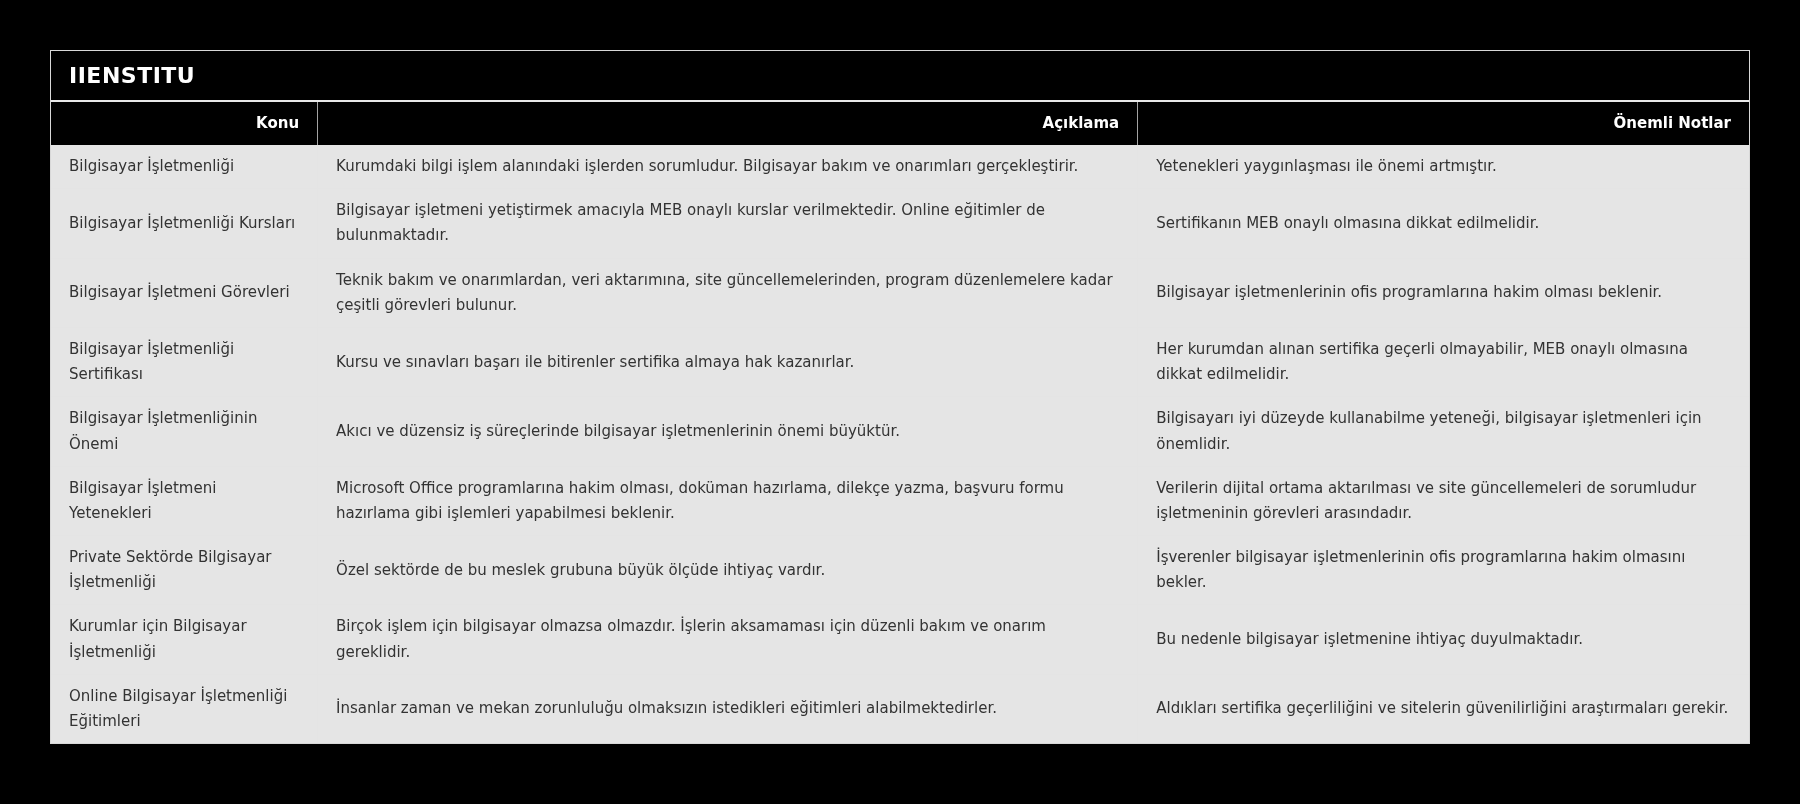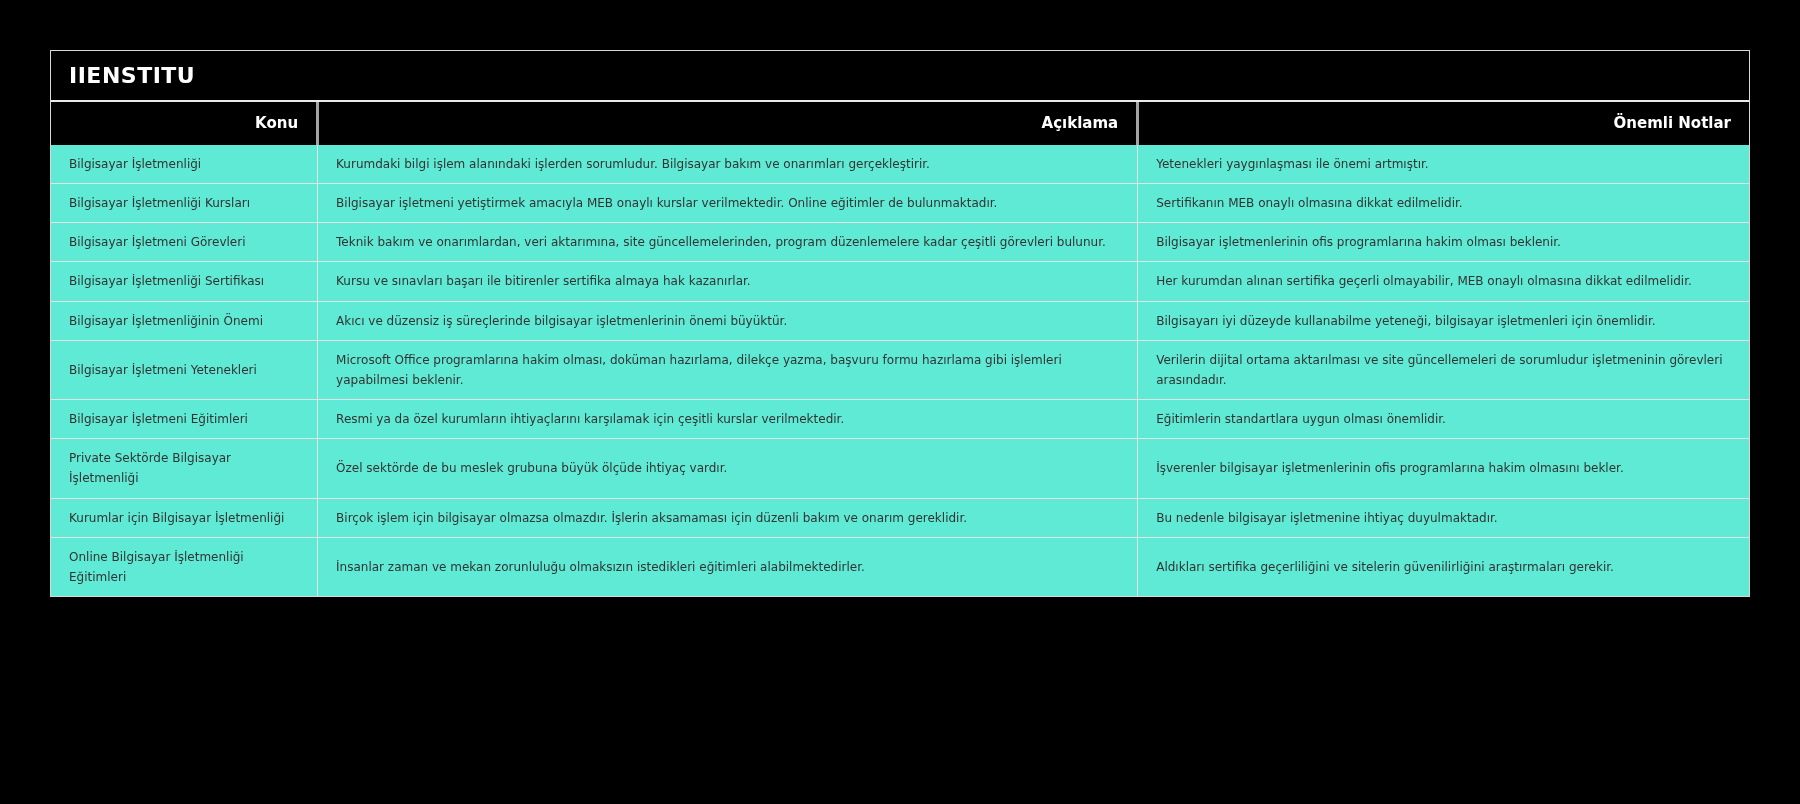--- a/index.html
+++ b/index.html
@@ -44,26 +44,26 @@
   .data-table thead th {
     background: #000000;
     color: #ffffff;
     font-size: 15px;
     font-weight: bold;
     text-align: right;
     padding: 11px 18px;
     line-height: 1.4;
   }
   .data-table thead th + th {
-    border-left: 3px solid #a3a3a3;
+    border-left: 1px solid #a3a3a3;
   }
   .data-table tbody td {
-    background: #5eead4;
+    background: #e5e5e5;
     color: #333333;
-    font-size: 12px;
+    font-size: 15px;
     font-weight: normal;
     text-align: left;
     vertical-align: middle;
     padding: 9px 18px;
     line-height: 1.68;
   }
   .data-table tbody td + td {
     border-left: 1px solid #e4e4e4;
   }
   .data-table tbody tr + tr td {
@@ -116,25 +116,20 @@
           <td>Bilgisayar İşletmenliğinin Önemi</td>
           <td>Akıcı ve düzensiz iş süreçlerinde bilgisayar işletmenlerinin önemi büyüktür.</td>
           <td>Bilgisayarı iyi düzeyde kullanabilme yeteneği, bilgisayar işletmenleri için önemlidir.</td>
         </tr>
         <tr>
           <td>Bilgisayar İşletmeni Yetenekleri</td>
           <td>Microsoft Office programlarına hakim olması, doküman hazırlama, dilekçe yazma, başvuru formu hazırlama gibi işlemleri yapabilmesi beklenir.</td>
           <td>Verilerin dijital ortama aktarılması ve site güncellemeleri de sorumludur işletmeninin görevleri arasındadır.</td>
         </tr>
         <tr>
-          <td>Bilgisayar İşletmeni Eğitimleri</td>
-          <td>Resmi ya da özel kurumların ihtiyaçlarını karşılamak için çeşitli kurslar verilmektedir.</td>
-          <td>Eğitimlerin standartlara uygun olması önemlidir.</td>
-        </tr>
-        <tr>
           <td>Private Sektörde Bilgisayar İşletmenliği</td>
           <td>Özel sektörde de bu meslek grubuna büyük ölçüde ihtiyaç vardır.</td>
           <td>İşverenler bilgisayar işletmenlerinin ofis programlarına hakim olmasını bekler.</td>
         </tr>
         <tr>
           <td>Kurumlar için Bilgisayar İşletmenliği</td>
           <td>Birçok işlem için bilgisayar olmazsa olmazdır. İşlerin aksamaması için düzenli bakım ve onarım gereklidir.</td>
           <td>Bu nedenle bilgisayar işletmenine ihtiyaç duyulmaktadır.</td>
         </tr>
         <tr>

